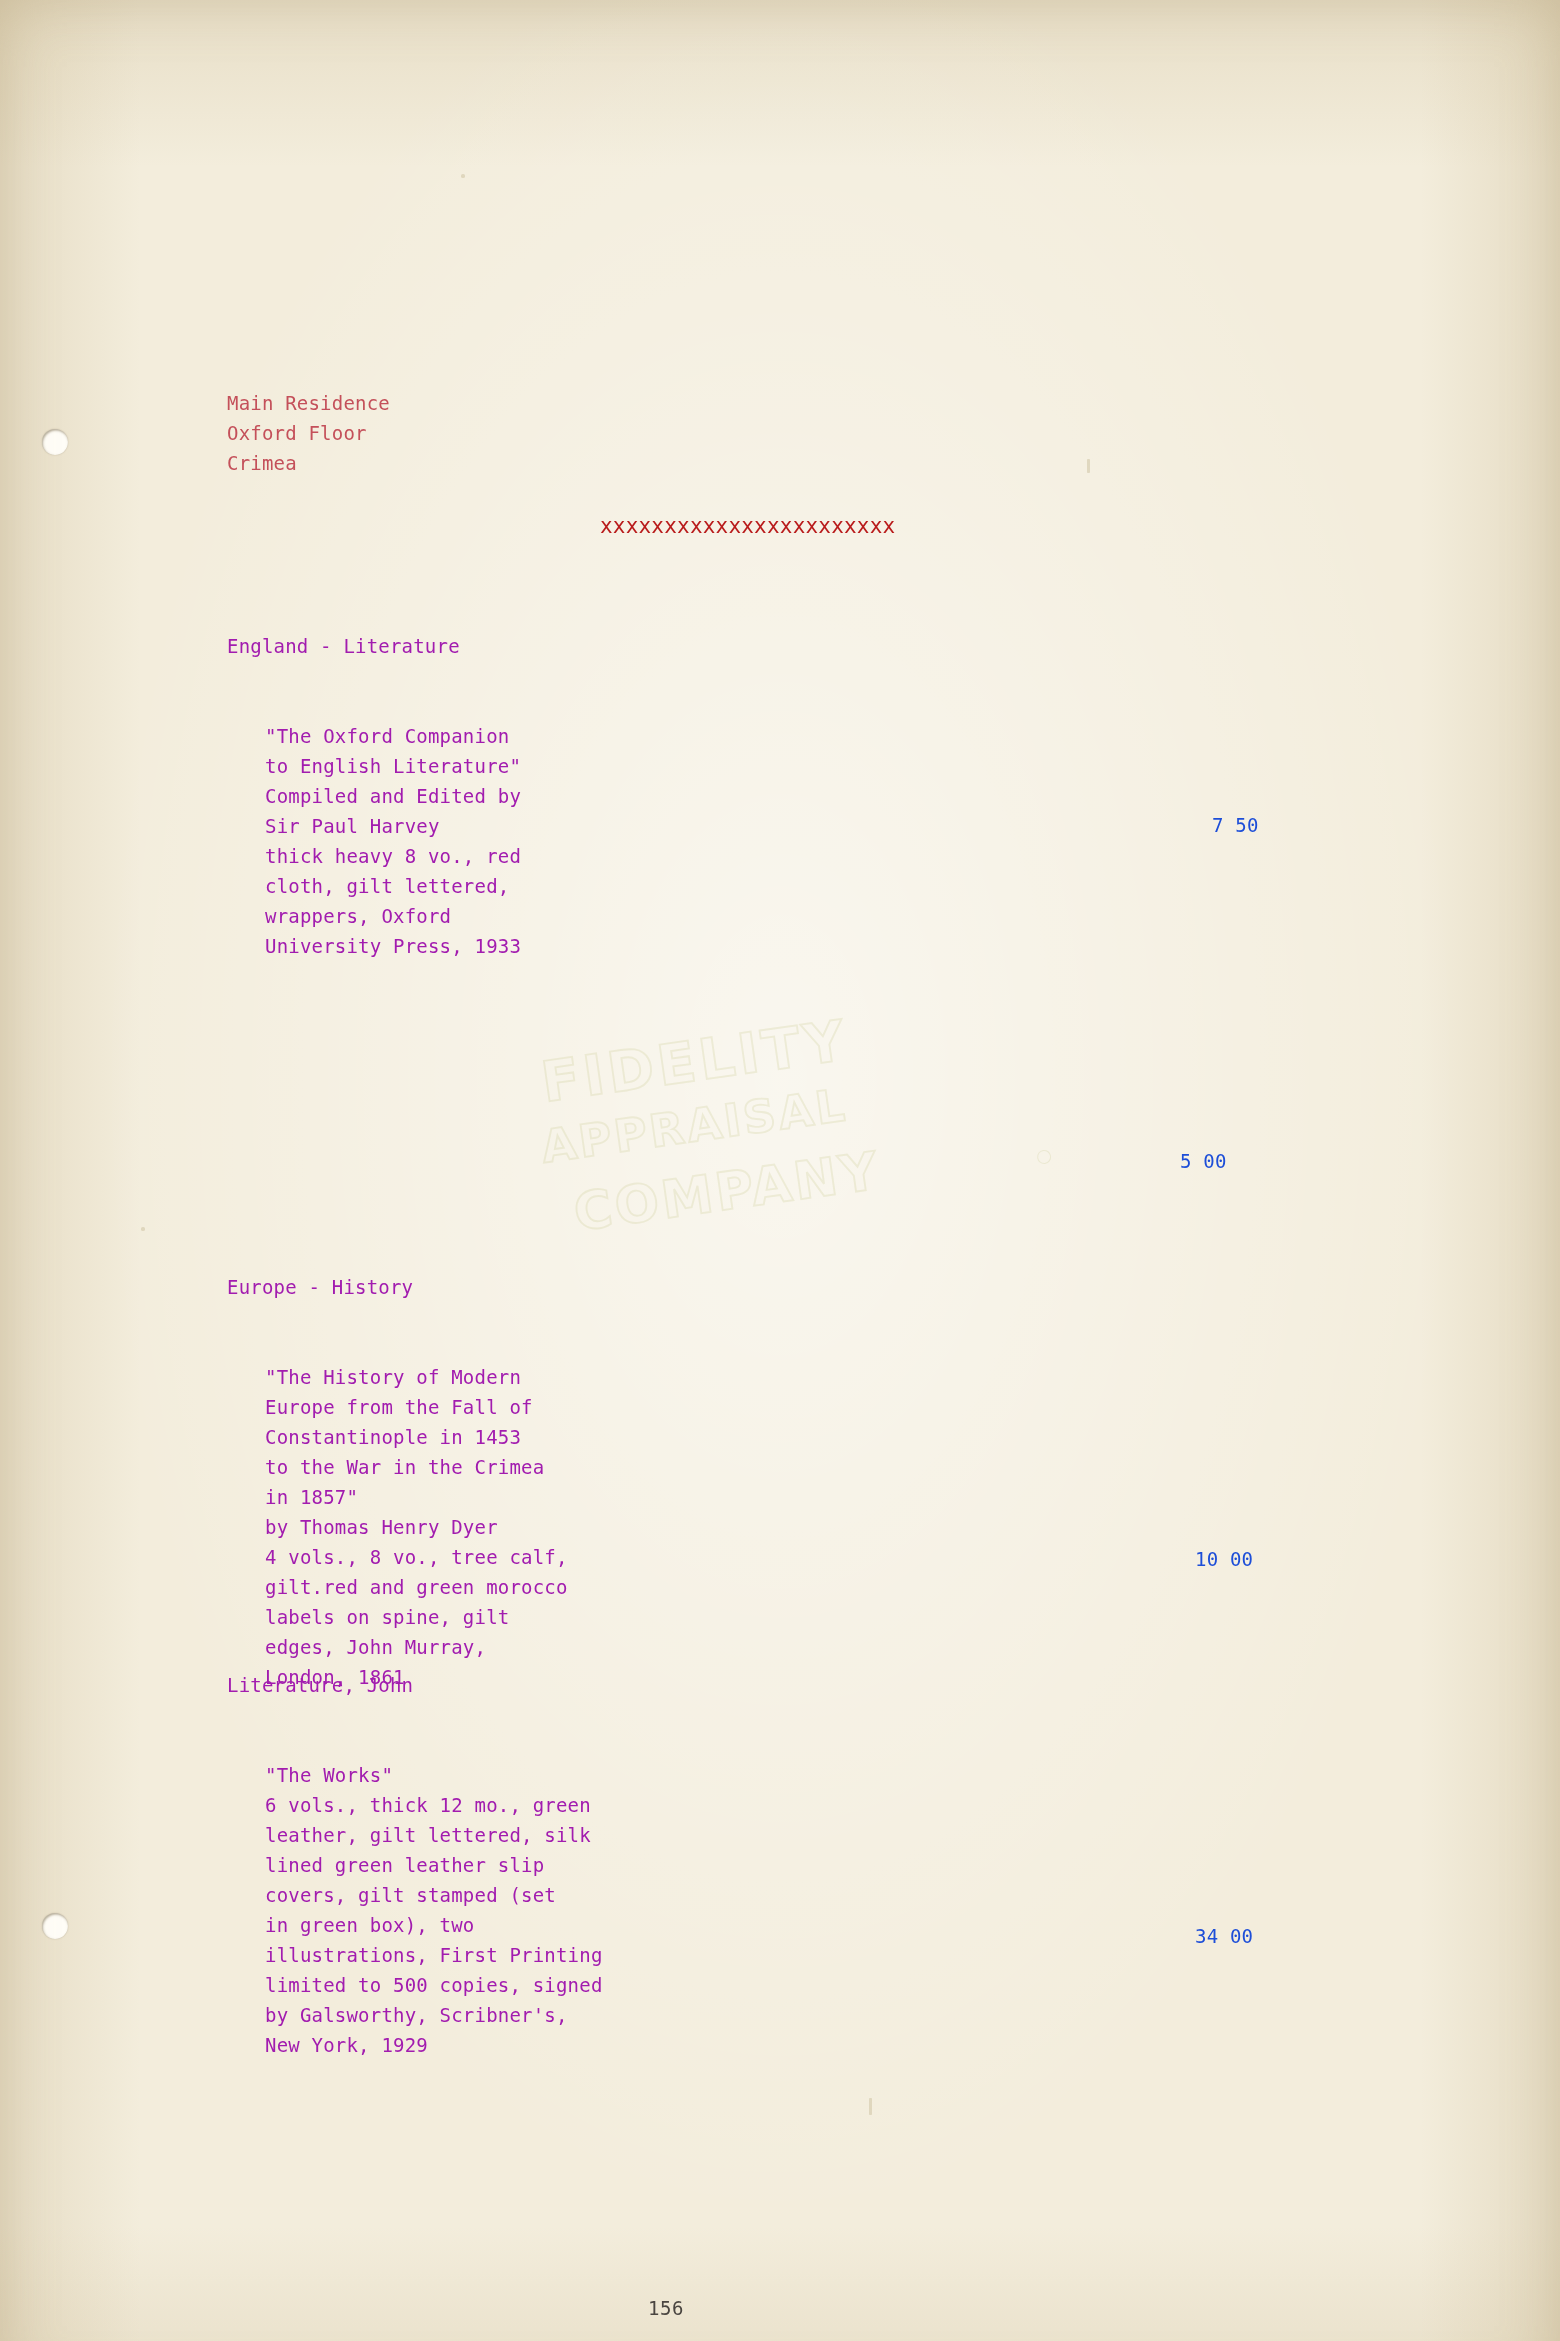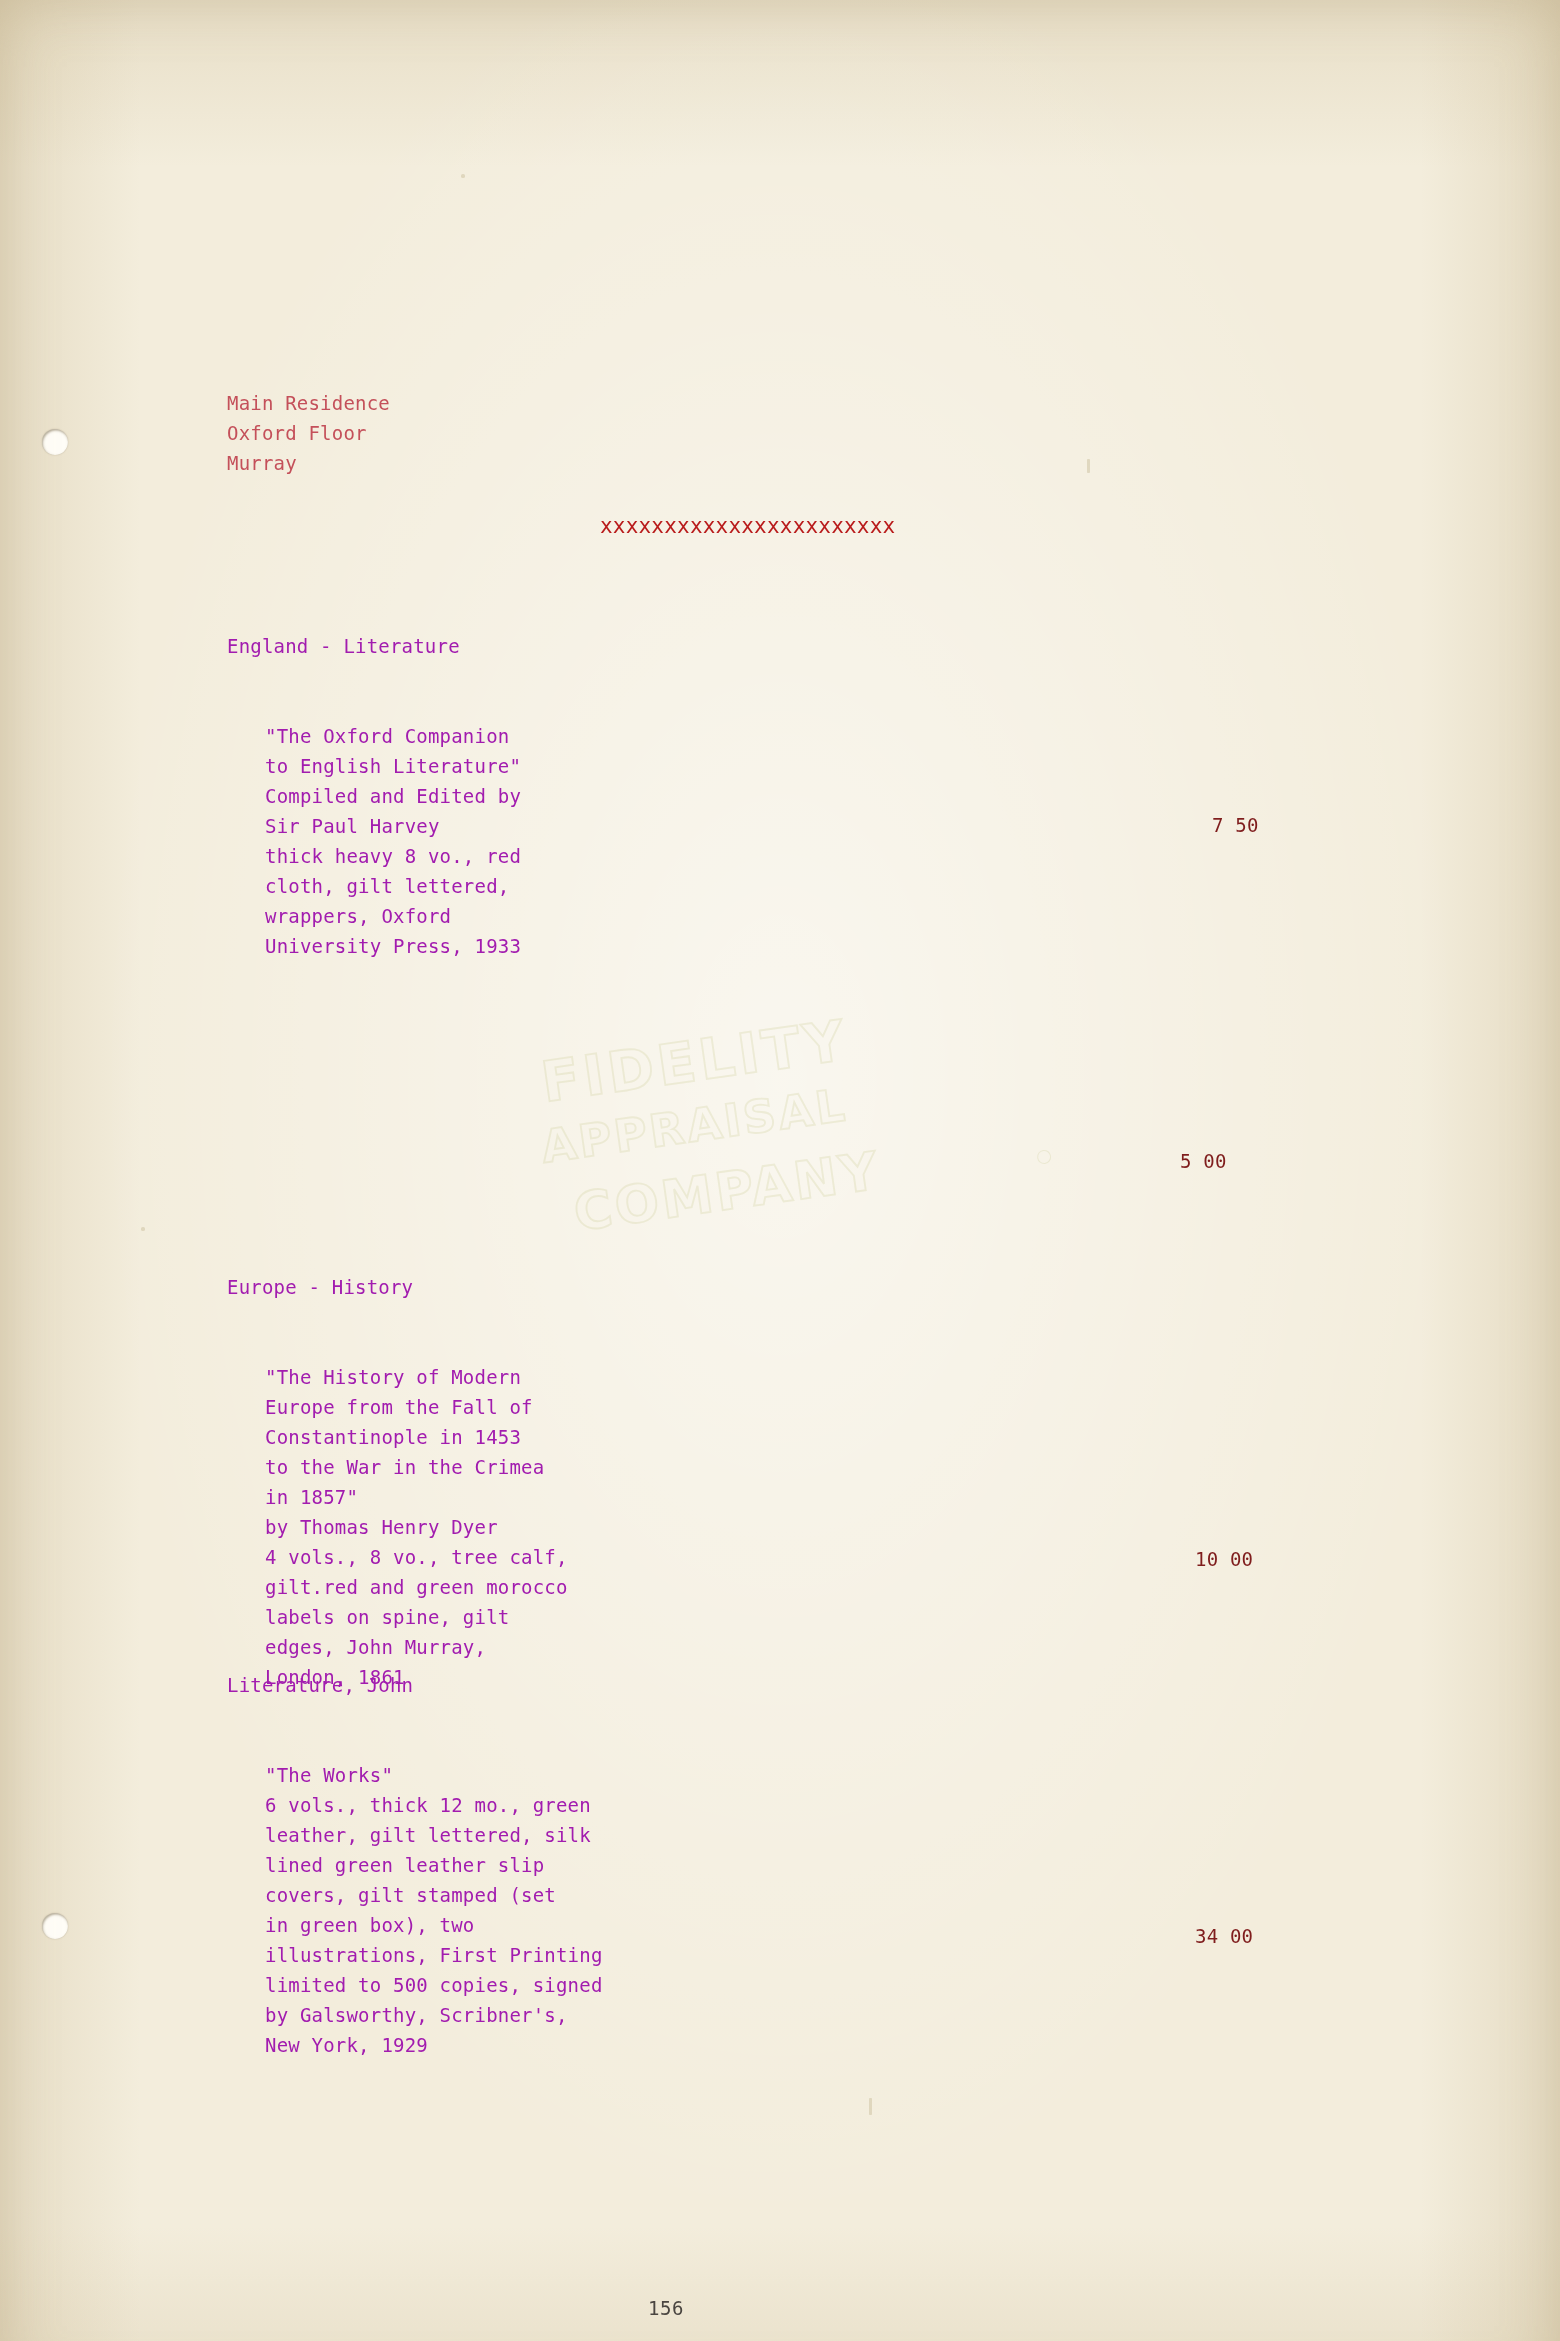--- a/index.html
+++ b/index.html
@@ -128,21 +128,21 @@
     position: absolute;
     left: 227px;
     white-space: pre;
   }
   .entry .cat { display: block; }
   .entry .det { display: block; padding-left: 38px; }
   .price {
     position: absolute;
     font-family: "DejaVu Sans Mono", monospace;
     font-size: 19px;
-    color: #7f1d1d;
+    color: #1d4ed8;
     white-space: pre;
     letter-spacing: 0.2px;
   }
   .folio {
     position: absolute;
     left: 0;
     top: 2297px;
     width: 1332px;
     text-align: center;
     font-family: "DejaVu Sans Mono", monospace;
@@ -169,21 +169,21 @@
     <div class="wm-l2">APPRAISAL</div>
     <div class="wm-l3">COMPANY</div>
     <div class="wm-dot"></div>
   </div>
 
   <div class="hole h1"></div>
   <div class="hole h2"></div>
 
   <div class="header-red"><span>Main Residence</span>
 <span>Oxford Floor</span>
-<span>Murray</span></div>
+<span>Crimea</span></div>
 
   <div class="xline">xxxxxxxxxxxxxxxxxxxxxxx</div>
 
   <div class="typed entry" style="top:571px;">
     <span class="cat">England - Literature</span>
     <span class="det">"The Oxford Companion
 to English Literature"
 Compiled and Edited by
 Sir Paul Harvey
 thick heavy 8 vo., red

